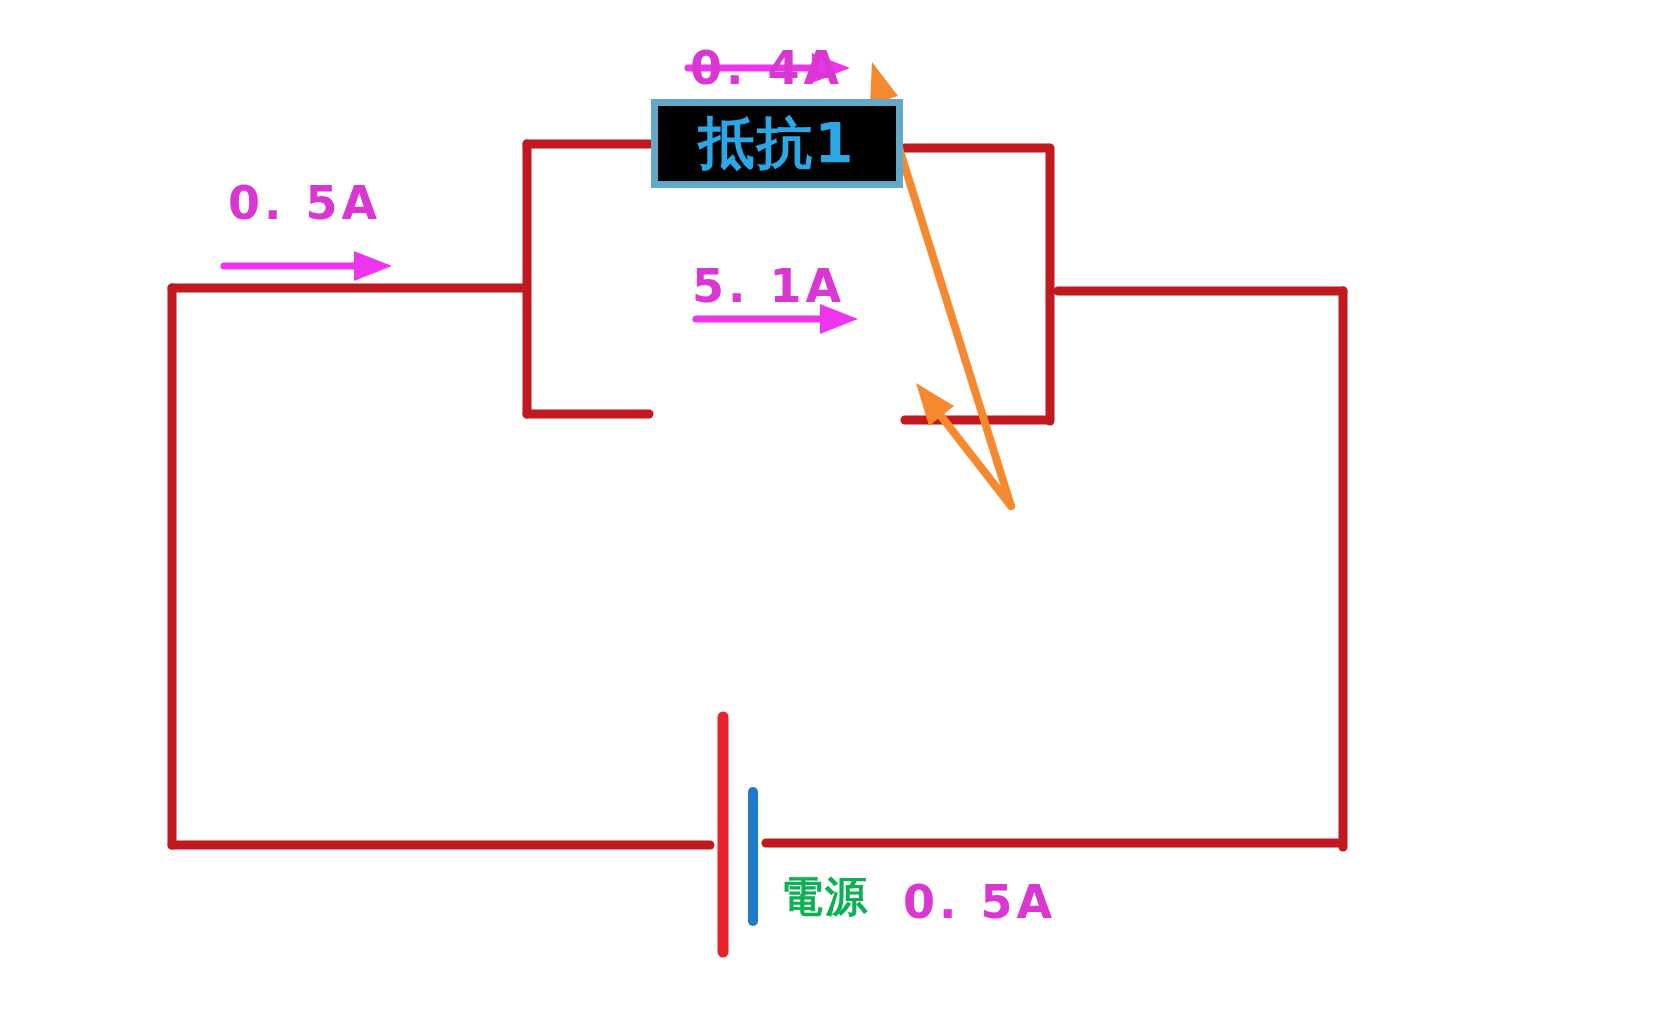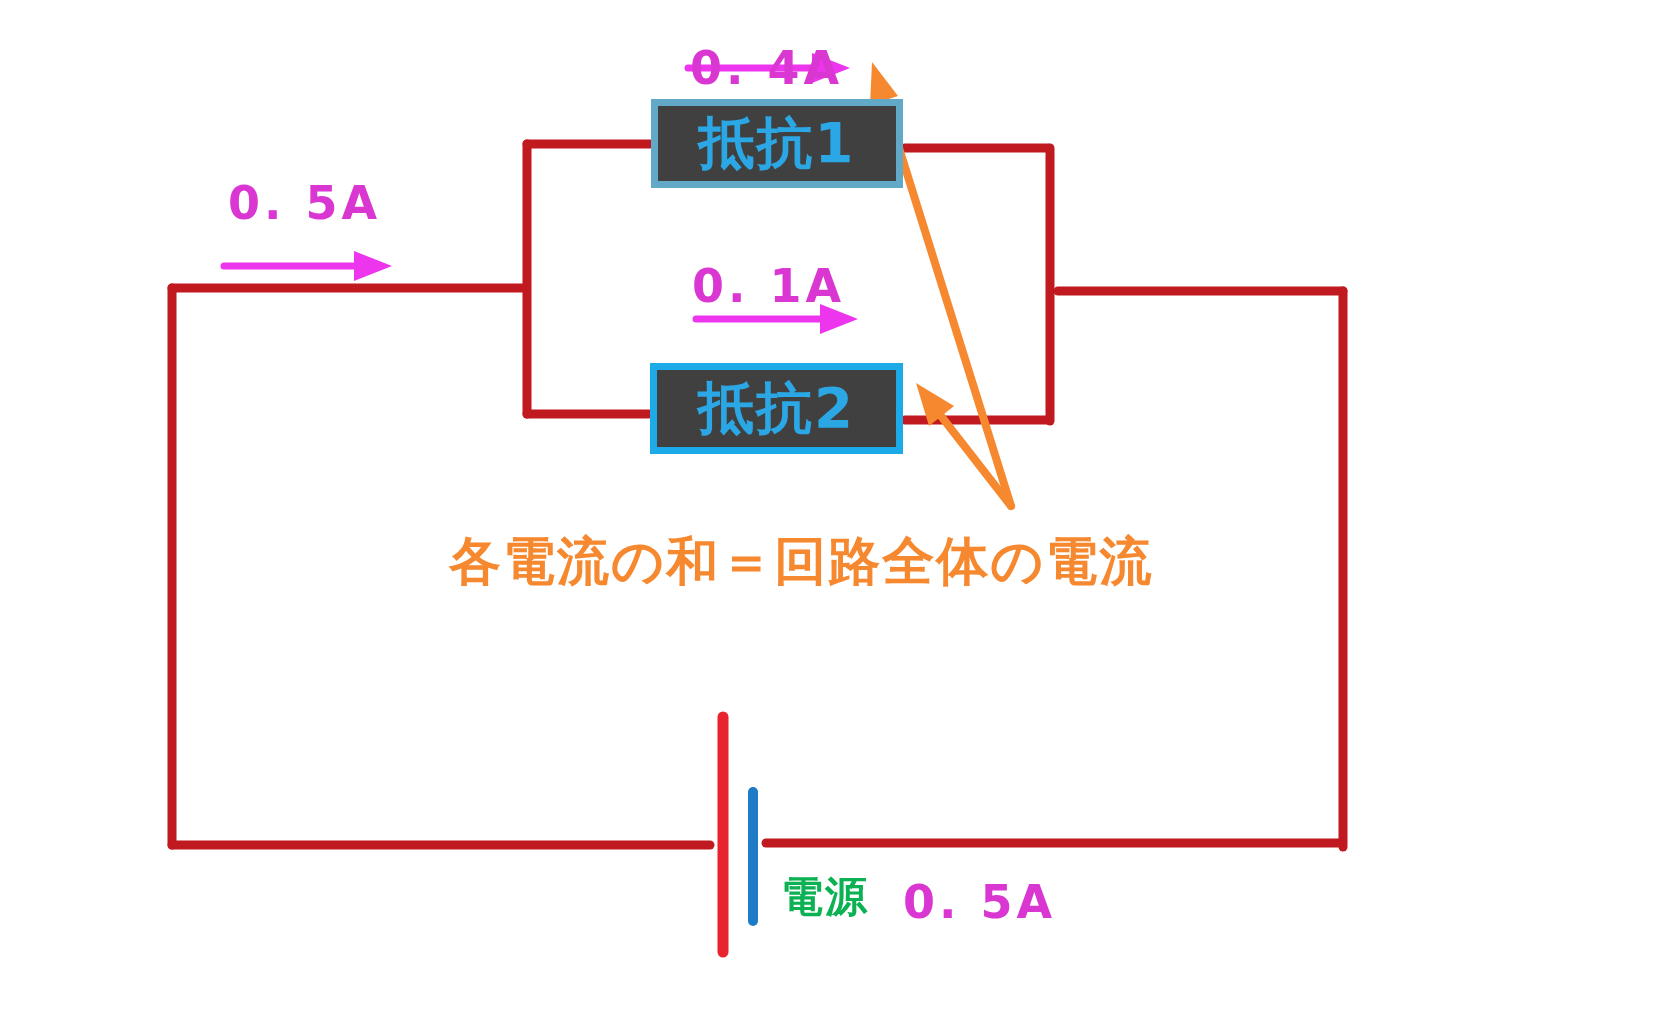--- a/index.html
+++ b/index.html
@@ -26,21 +26,21 @@
     font-size: 46px;
     color: #d936d2;
     letter-spacing: 4px;
   }
   .resistor-box {
     position: absolute;
     box-sizing: border-box;
     display: flex;
     align-items: center;
     justify-content: center;
-    background: #404040;
+    background: #000000;
   }
   .resistor-box .resistor-text {
     font-size: 56px;
     font-weight: bold;
     color: #2aa7e4;
     letter-spacing: 2px;
   }
   #resistor1-box { left: 651px; top: 99px;  width: 252px; height: 89px; border: 7px solid #61a9c7; }
   #resistor2-box { left: 650px; top: 363px; width: 253px; height: 91px; border: 7px solid #1caae9; }
   #label-total-current   { left: 228px; top: 180px; }
@@ -105,26 +105,22 @@
     </g>
     <g>
       <path d="M1011,506 L941,416" stroke="#f6892f" stroke-width="8" stroke-linecap="round" fill="none"></path>
       <polygon points="916,383 954,406 929,426" fill="#f6892f"></polygon>
     </g>
   </svg>
 
   <div class="resistor-box" id="resistor1-box">
     <span class="resistor-text">抵抗1</span>
   </div>
-  <div class="resistor-box" id="resistor2-box">
-    <span class="resistor-text">抵抗2</span>
-  </div>
 
   <div class="lbl current-lbl" id="label-total-current">0. 5A</div>
   <div class="lbl current-lbl" id="label-branch1-current">0. 4A</div>
-  <div class="lbl current-lbl" id="label-branch2-current">0. 1A</div>
+  <div class="lbl current-lbl" id="label-branch2-current">5. 1A</div>
 
   <div class="lbl" id="label-power">電源</div>
   <div class="lbl current-lbl" id="label-power-current">0. 5A</div>
 
-  <div class="lbl annotation" id="annotation-line1">各電流の和＝回路全体の電流</div>
 
 </div>
 
 </body></html>

